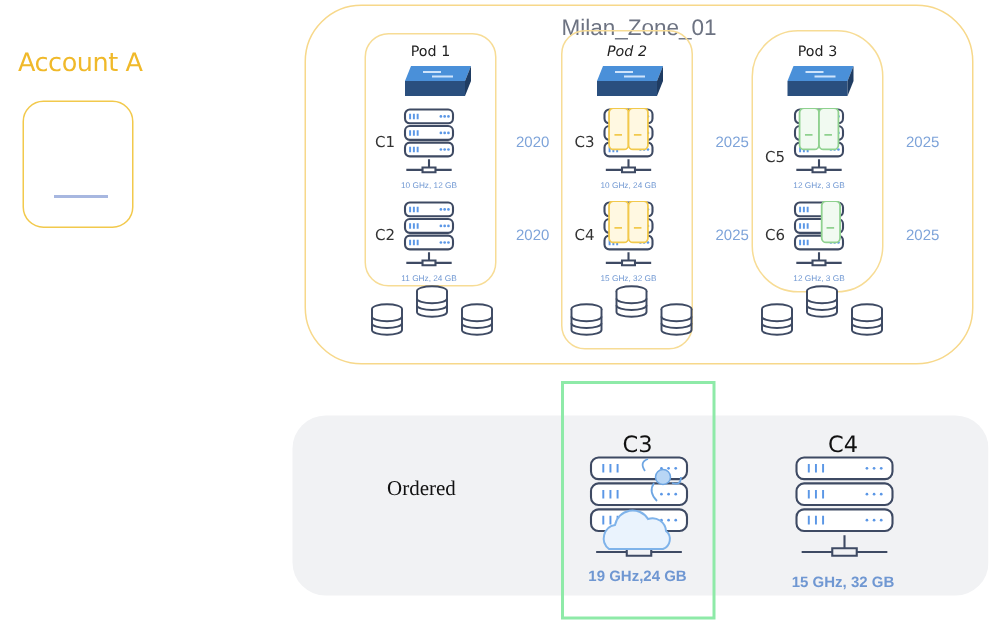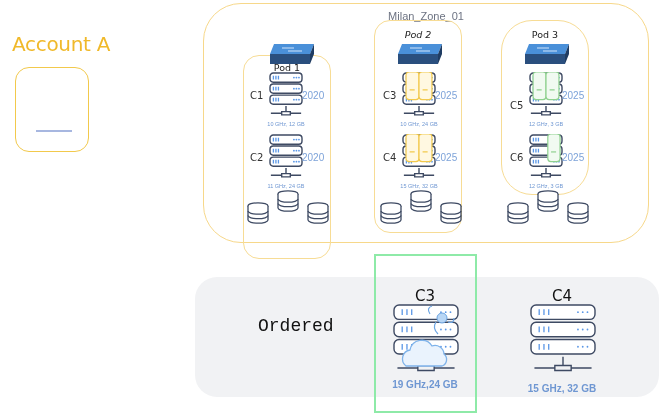--- a/index.html
+++ b/index.html
@@ -1,50 +1,50 @@
 <!DOCTYPE html>
 <html><head>
 <meta charset="utf-8">
 <style>
   html, body { margin:0; padding:0; background:#ffffff; }
   body { width:659px; height:415px; position:relative; overflow:hidden; font-family:"Liberation Sans", sans-serif; }
   .abs { position:absolute; }
 
-  .account-title { left:12px; top:32px; font-size:20px; color:#f0b92a; font-family:"DejaVu Sans", sans-serif; letter-spacing:-0.3px; }
+  .account-title { left:12px; top:32px; font-size:17px; color:#f0b92a; font-family:"DejaVu Sans", sans-serif; letter-spacing:-0.3px; }
   .account-box { left:15px; top:67px; width:74px; height:85px; border:1.5px solid #f2c94c; border-radius:14px; box-sizing:border-box; }
   .account-line { left:36px; top:130px; width:36px; height:2px; background:#a7b7e0; }
 
   .zone { left:203px; top:3px; width:446px; height:240px; border:1.5px solid #f7d88a; border-radius:38px; box-sizing:border-box; }
-  .zone-label { left:0; right:0; top:6px; text-align:center; font-size:11px; color:#6d7382; }
+  .zone-label { left:0; right:0; top:6px; text-align:center; font-size:15px; color:#6d7382; }
 
   .pod { width:88px; border:1.5px solid #f7dc95; border-radius:16px; box-sizing:border-box; }
   .pod-label { left:0; right:0; text-align:center; font-size:9.5px; color:#222; font-family:"DejaVu Sans", sans-serif; }
 
   .srv-label { font-size:10px; color:#333; font-family:"DejaVu Sans", sans-serif;text-align:center; }
-  .year { font-size:10px; color:#7da3d9; }
+  .year { font-size:10px; color:#7da3d9;padding-left:42px; }
   .spec { font-size:5.5px; color:#6f97d2; text-align:center; width:70px; }
 
   .ol-panel { left:195px; top:277px; width:464px; height:120px; background:#f1f2f4; border-radius:22px; }
-  .ol-text { left:258px; top:316px; font-size:18px; color:#111; line-height:21px; font-family:Liberation Mono, monospace; }
+  .ol-text { left:258px; top:316px; font-size:14px; color:#111; line-height:21px; font-family:Liberation Serif, serif; }
   .sel-frame { left:374px; top:254px; width:103px; height:159px; border:2.5px solid #8eeaa8; box-sizing:border-box; }
   .big-label { font-size:15px; color:#111; font-family:"DejaVu Sans", sans-serif; text-align:center; width:80px; }
   .big-spec { font-size:10px; font-weight:bold; color:#6f97d2; text-align:center; width:110px; }
 </style>
 </head>
 <body>
 
 <div class="abs account-title">Account A</div>
 <div class="abs account-box"></div>
 <div class="abs account-line"></div>
 
 <div class="abs zone">
   <div class="abs zone-label">Milan_Zone_01</div>
 </div>
 
-<div class="abs pod" style="left:243px;top:22px;height:204px;margin-top:33px;">
+<div class="abs pod" style="left:243px;top:22px;height:169px;">
   <div class="abs pod-label" style="top:6px;">Pod 1</div>
 </div>
 <div class="abs pod" style="left:374px;top:20px;height:213px;">
   <div class="abs pod-label" style="top:8px;font-style:italic;">Pod 2</div>
 </div>
 <div class="abs pod" style="left:501px;top:20px;height:175px;border-radius:31px;">
   <div class="abs pod-label" style="top:8px;">Pod 3</div>
 </div>
 
 <svg class="abs" style="left:268px;top:42px" width="48" height="24">

